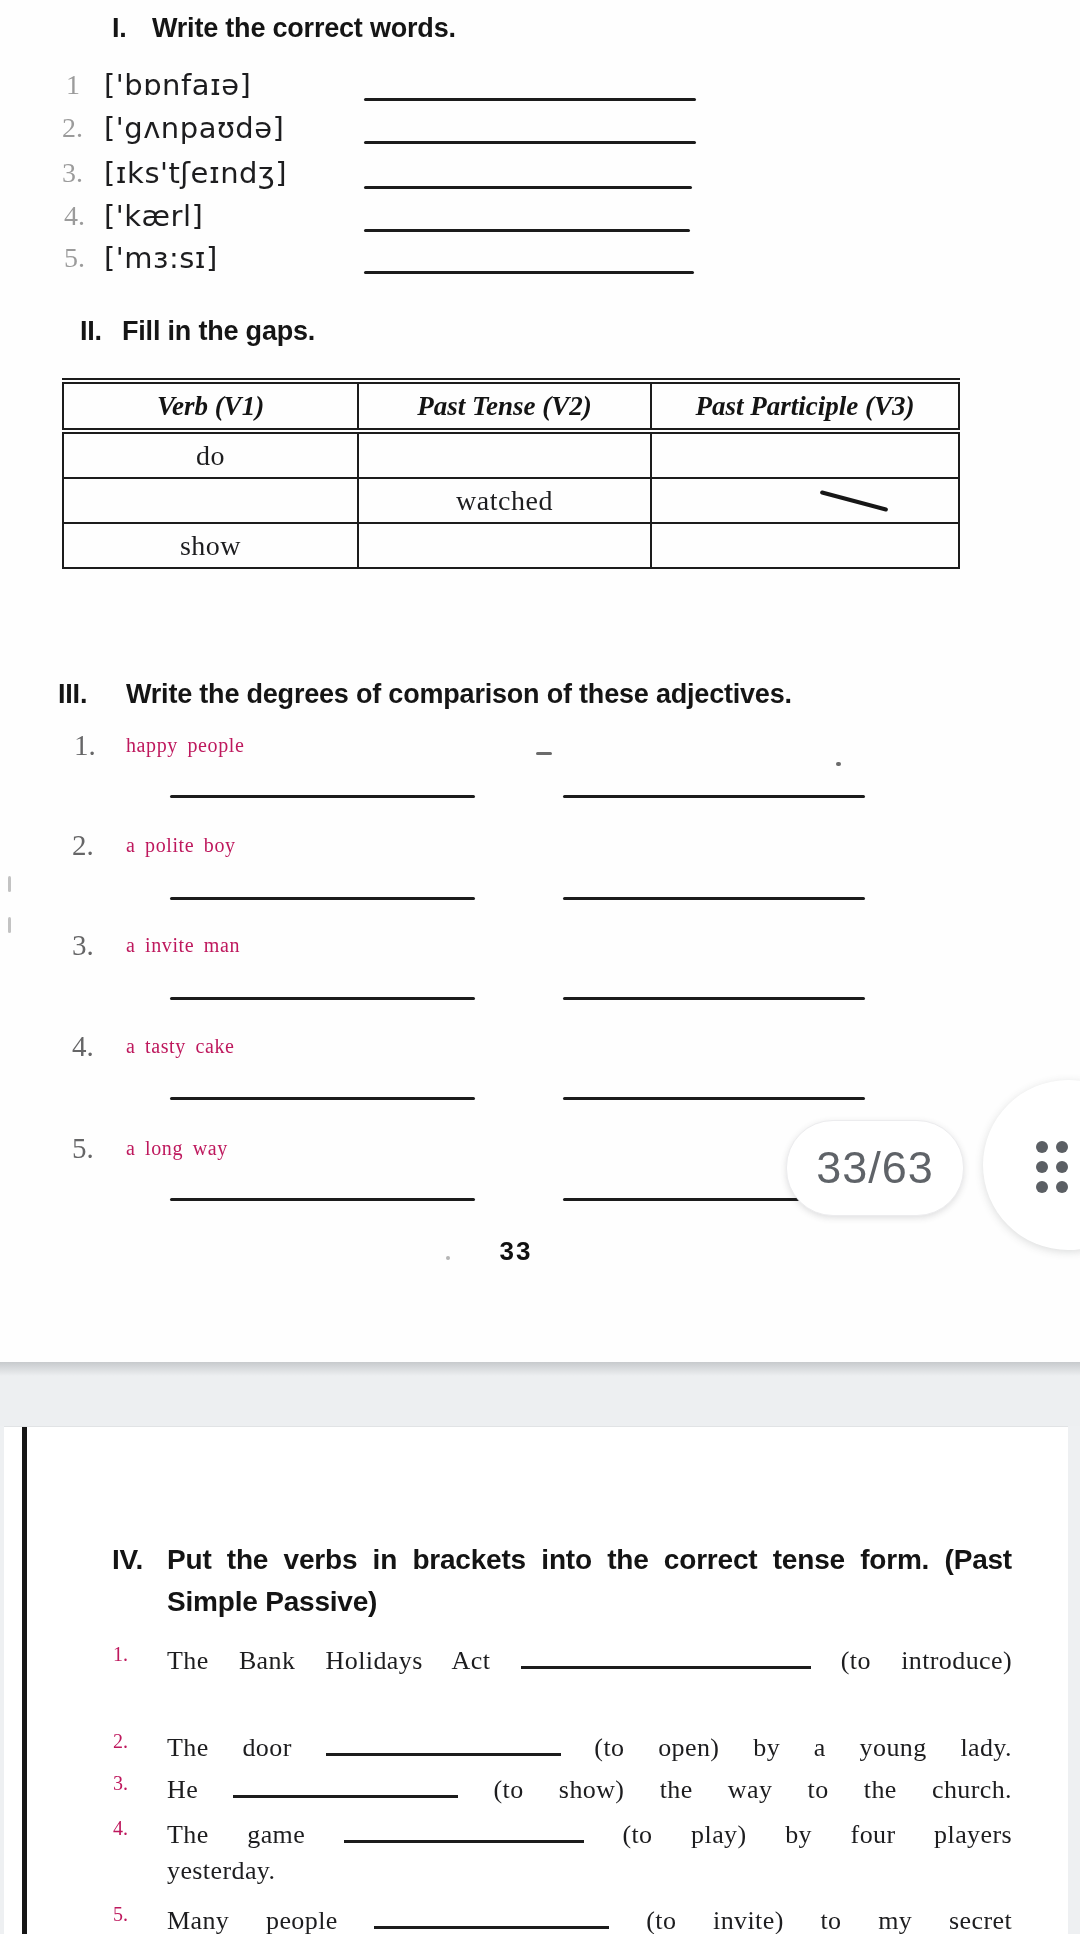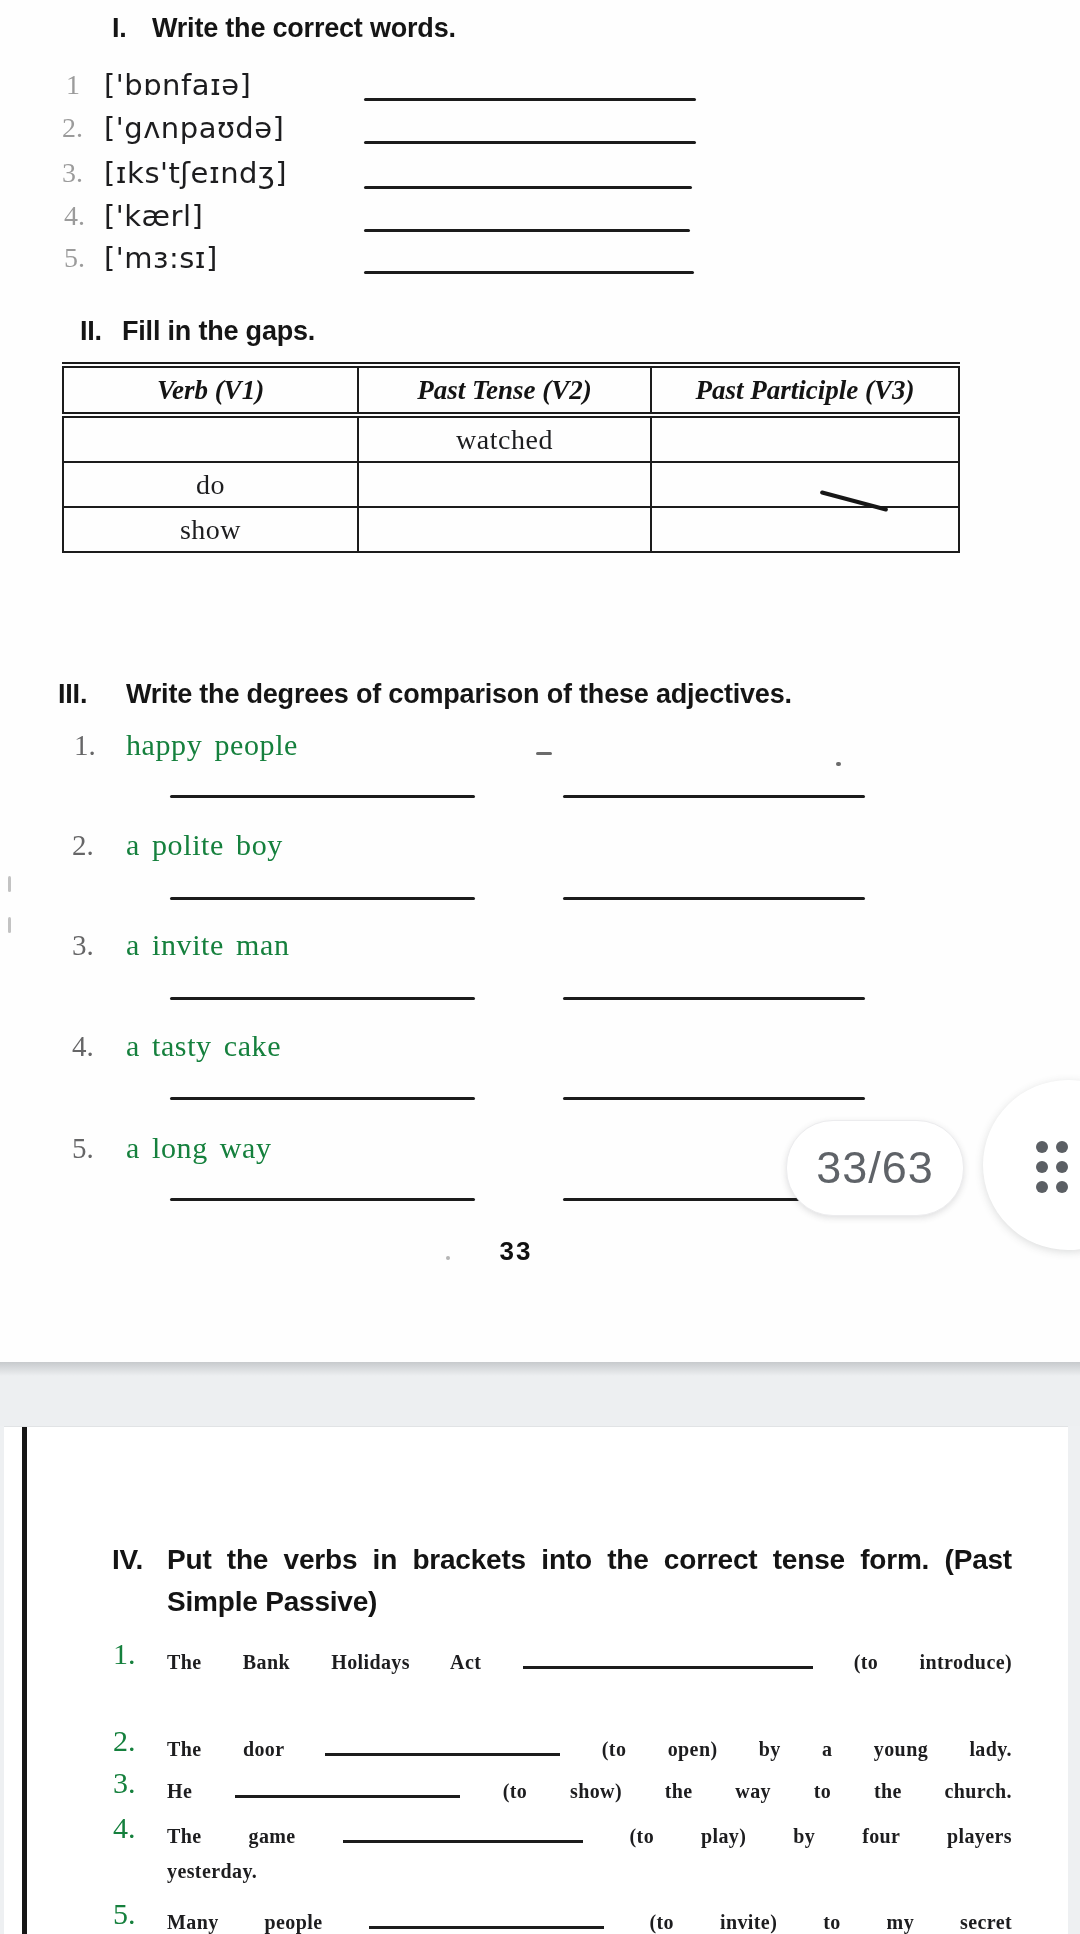--- a/index.html
+++ b/index.html
@@ -7,21 +7,21 @@
     width:1080px;height:1934px;position:relative;overflow:hidden;
     background:#ffffff;font-family:"Liberation Serif",serif;color:#1d1d1f;
   }
   .abs{position:absolute;white-space:nowrap;}
   
   #page1{position:absolute;left:0;top:0;width:1080px;height:1362px;background:#fefefe;}
   .h-sans{
     font-family:"Liberation Sans",sans-serif;font-weight:700;font-size:27px;
     color:#151515;letter-spacing:-0.2px;line-height:32px;
   }
-  .serif{font-size:30px;line-height:40px;letter-spacing:0.6px;word-spacing:4px;color:#15803d;}
+  .serif{font-size:20px;line-height:40px;letter-spacing:0.6px;word-spacing:4px;color:#be185d;}
   .ipa{font-family:"DejaVu Sans",sans-serif;font-size:29px;line-height:40px;letter-spacing:0.5px;}
   .num-faint{font-size:28px;line-height:40px;color:#3a3a3a;opacity:0.5;}
   .num-med{font-size:29px;line-height:40px;color:#2c2c2e;opacity:0.72;}
   .wline{position:absolute;height:3px;background:#1c1c1c;border-radius:2px;}
   .speck{position:absolute;background:#6b6b6b;border-radius:2px;}
   
   .vtable{border-collapse:collapse;table-layout:fixed;background:#fefefe;
     border:2px solid #1c1c1c;border-top:6px double #1c1c1c;}
   .vtable th{
     border:2px solid #1c1c1c;border-bottom:6px double #1c1c1c;height:44px;
@@ -40,22 +40,22 @@
   #gap{position:absolute;left:0;top:1362px;width:1080px;height:64px;background:#edeff1;}
   #gap::before{content:"";position:absolute;left:0;top:0;width:100%;height:14px;
     background:linear-gradient(to bottom,rgba(100,105,110,0.28),rgba(100,105,110,0));}
   #below{position:absolute;left:0;top:1426px;width:1080px;height:508px;background:#eef0f2;}
   
   #page2{position:absolute;left:4px;top:0;width:1064px;height:508px;background:#ffffff;
     border-top:1px solid #e1e3e5;}
   .spine{position:absolute;left:18px;top:0;width:5px;height:100%;background:#161616;}
   .just{text-align:justify;text-align-last:justify;}
   .blank{display:inline-block;height:32px;border-bottom:3px solid #1c1c1c;vertical-align:baseline;}
-  .itemtext{position:absolute;left:163px;width:845px;font-size:20px;line-height:40px;
-    letter-spacing:0.4px;white-space:normal;color:#1d1d1f;font-weight:bold;}
+  .itemtext{position:absolute;left:163px;width:845px;font-size:26px;line-height:40px;
+    letter-spacing:0.4px;white-space:normal;color:#1d1d1f;}
   .h4{font-family:"Liberation Sans",sans-serif;font-weight:700;font-size:28px;
     line-height:36px;color:#141414;letter-spacing:-0.2px;}
   
   #pill{
     position:absolute;left:786px;top:1120px;width:176px;height:94px;border-radius:47px;
     background:#ffffff;border:1px solid #ececee;box-shadow:0 2px 6px rgba(60,64,67,0.16);
     display:flex;align-items:center;justify-content:center;z-index:10;
     font-family:"Liberation Sans",sans-serif;font-size:45px;color:#5f6368;letter-spacing:1px;
   }
   #gridbtn{
@@ -90,42 +90,42 @@
   <span class="abs ipa" style="left:104px;top:196px">['kærl]</span>
   <div class="wline" style="left:364px;top:229px;width:326px"></div>
 
   <span class="abs num-faint" style="left:64px;top:238px">5.</span>
   <span class="abs ipa" style="left:104px;top:238px">['mɜ:sɪ]</span>
   <div class="wline" style="left:364px;top:271px;width:330px"></div>
 
   <span class="abs h-sans" style="left:80px;top:315px">II.</span>
   <span class="abs h-sans" style="left:122px;top:315px">Fill in the gaps.</span>
 
-  <table class="vtable abs" style="left:62px;top:362px;width:896px">
+  <table class="vtable abs" style="left:62px;top:378px;width:896px">
     <colgroup>
         <col style="width:295px">
         <col style="width:293px">
         <col style="width:308px">
       </colgroup>
     <thead>
       <tr>
         <th>Verb (V1)</th>
         <th>Past Tense (V2)</th>
         <th>Past Participle (V3)</th>
       </tr>
     </thead>
     <tbody>
       <tr>
+        <td>do</td>
+        <td></td>
+        <td></td>
+      </tr>
+      <tr>
         <td></td>
         <td>watched</td>
-        <td></td>
-      </tr>
-      <tr>
-        <td>do</td>
-        <td></td>
         <td></td>
       </tr>
       <tr>
         <td>show</td>
         <td></td>
         <td></td>
       </tr>
     </tbody>
   </table>
   <div class="penmark"></div>

